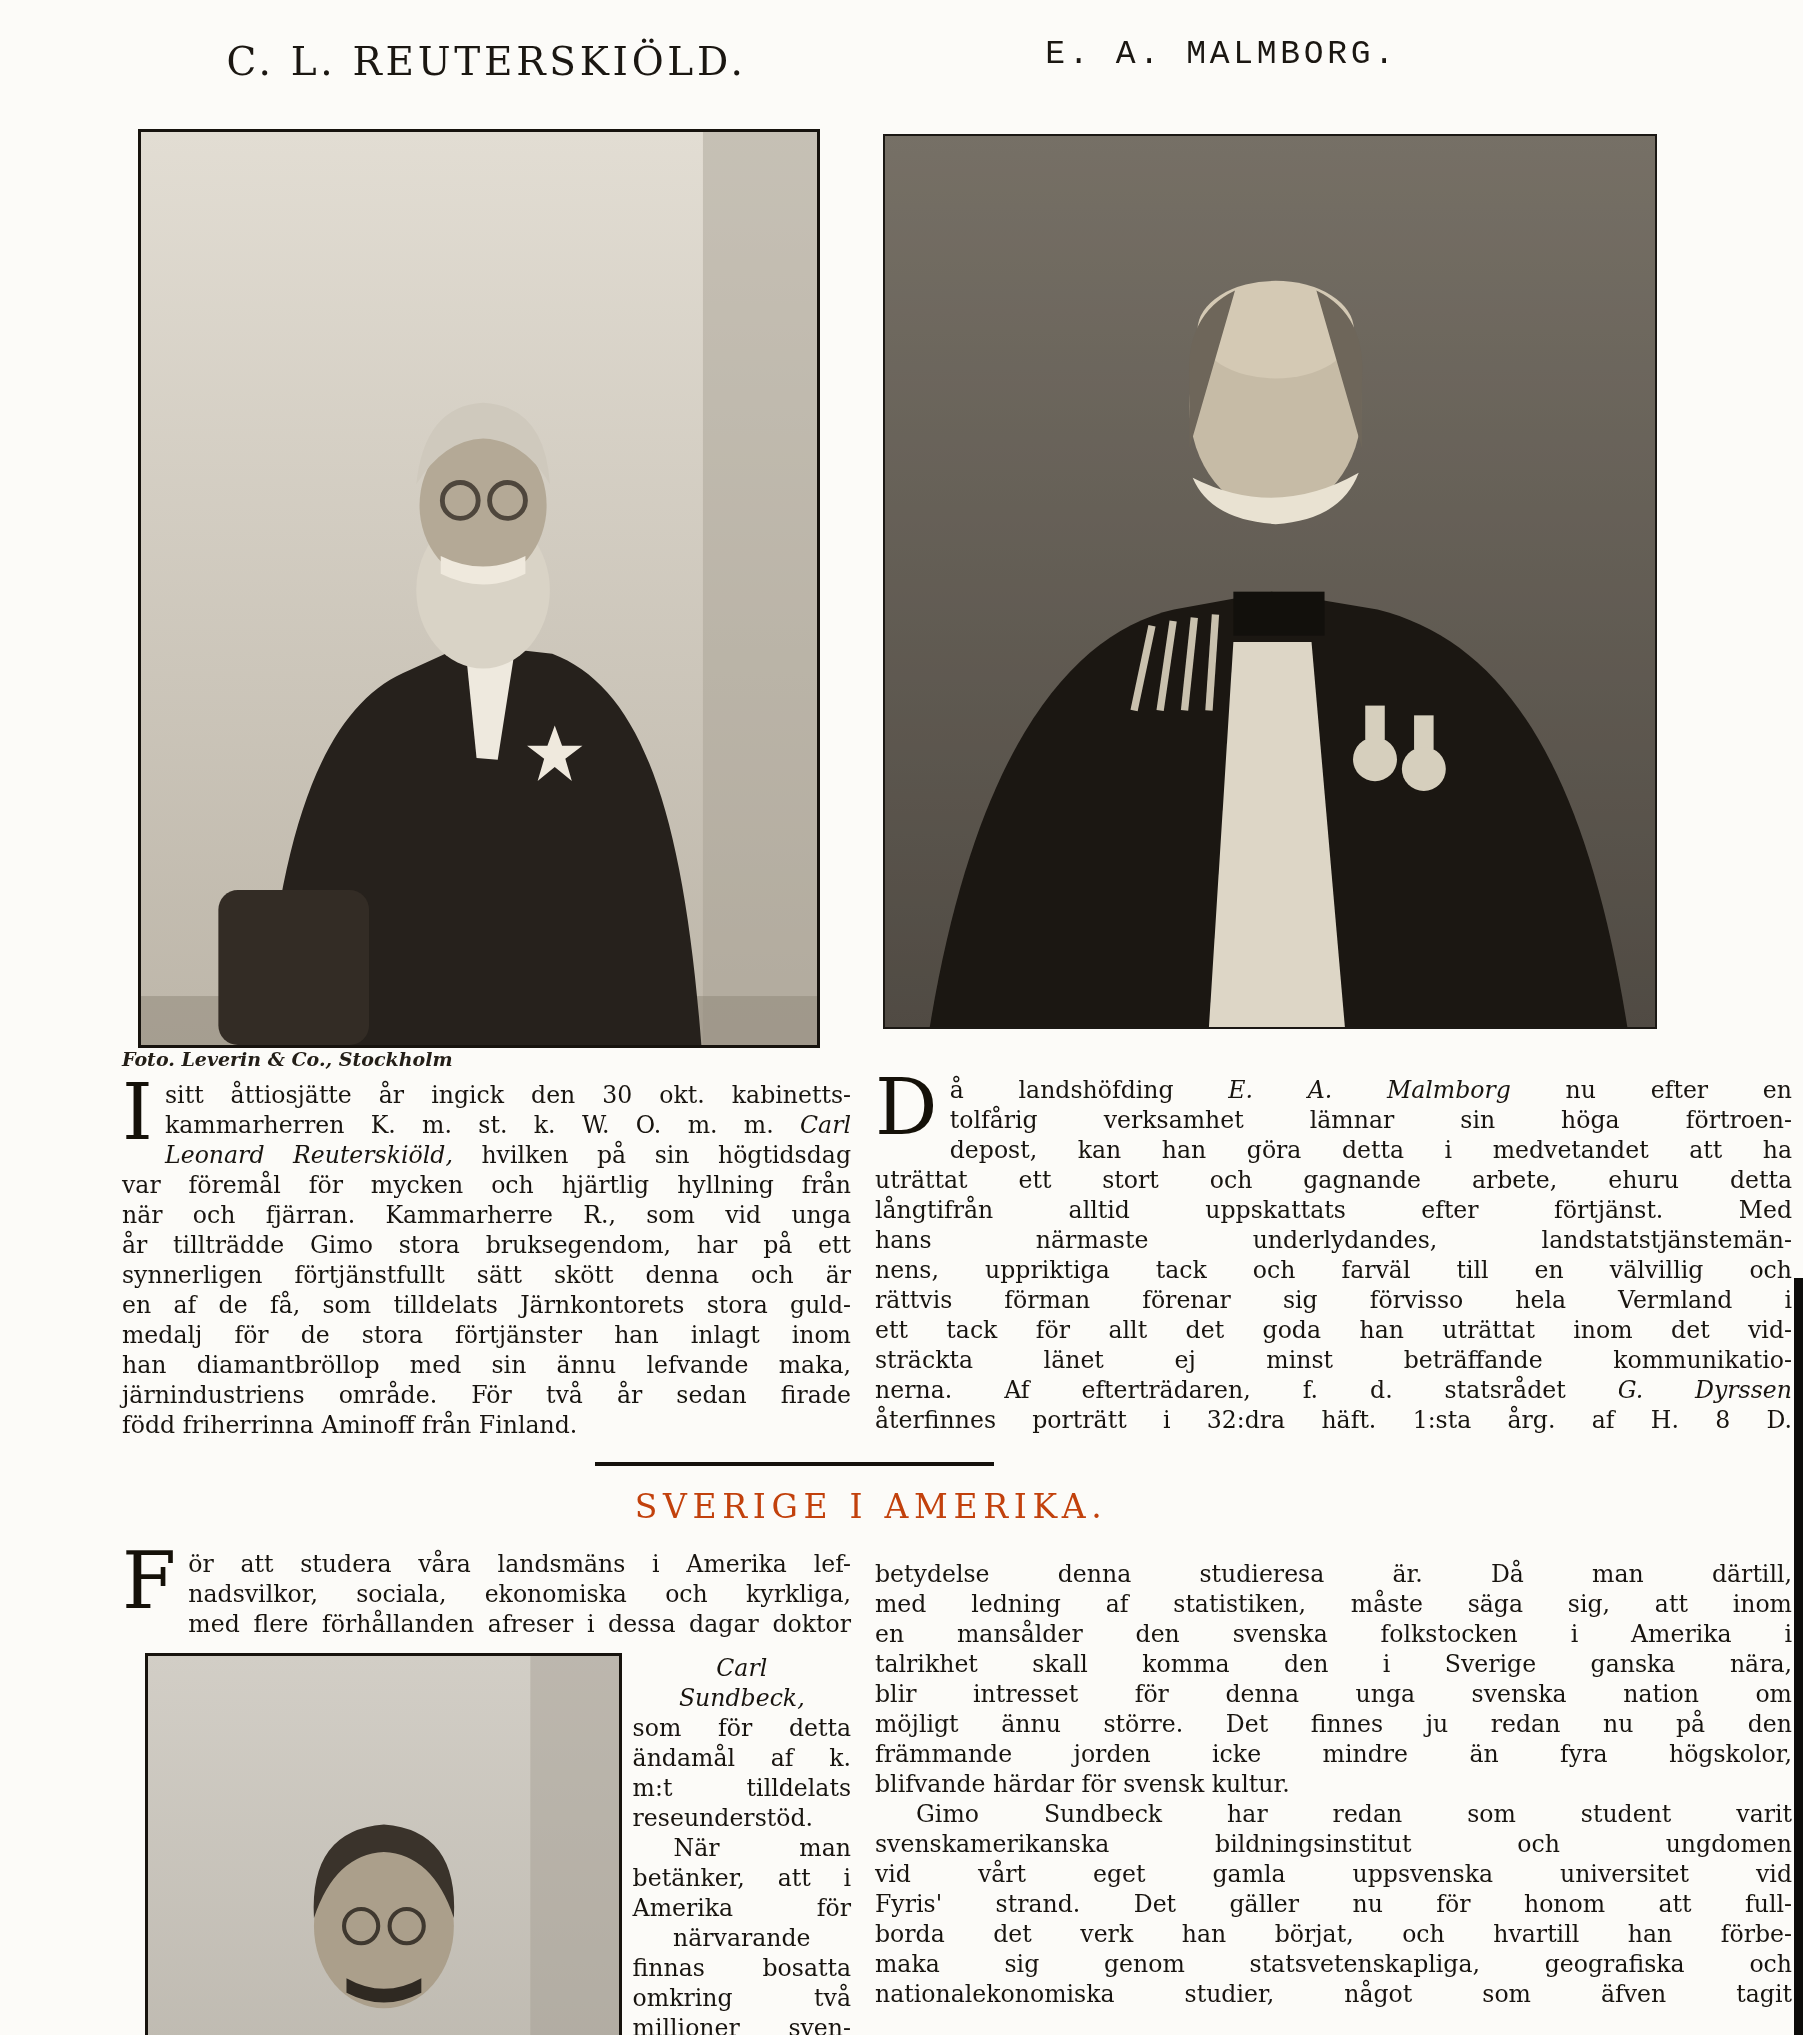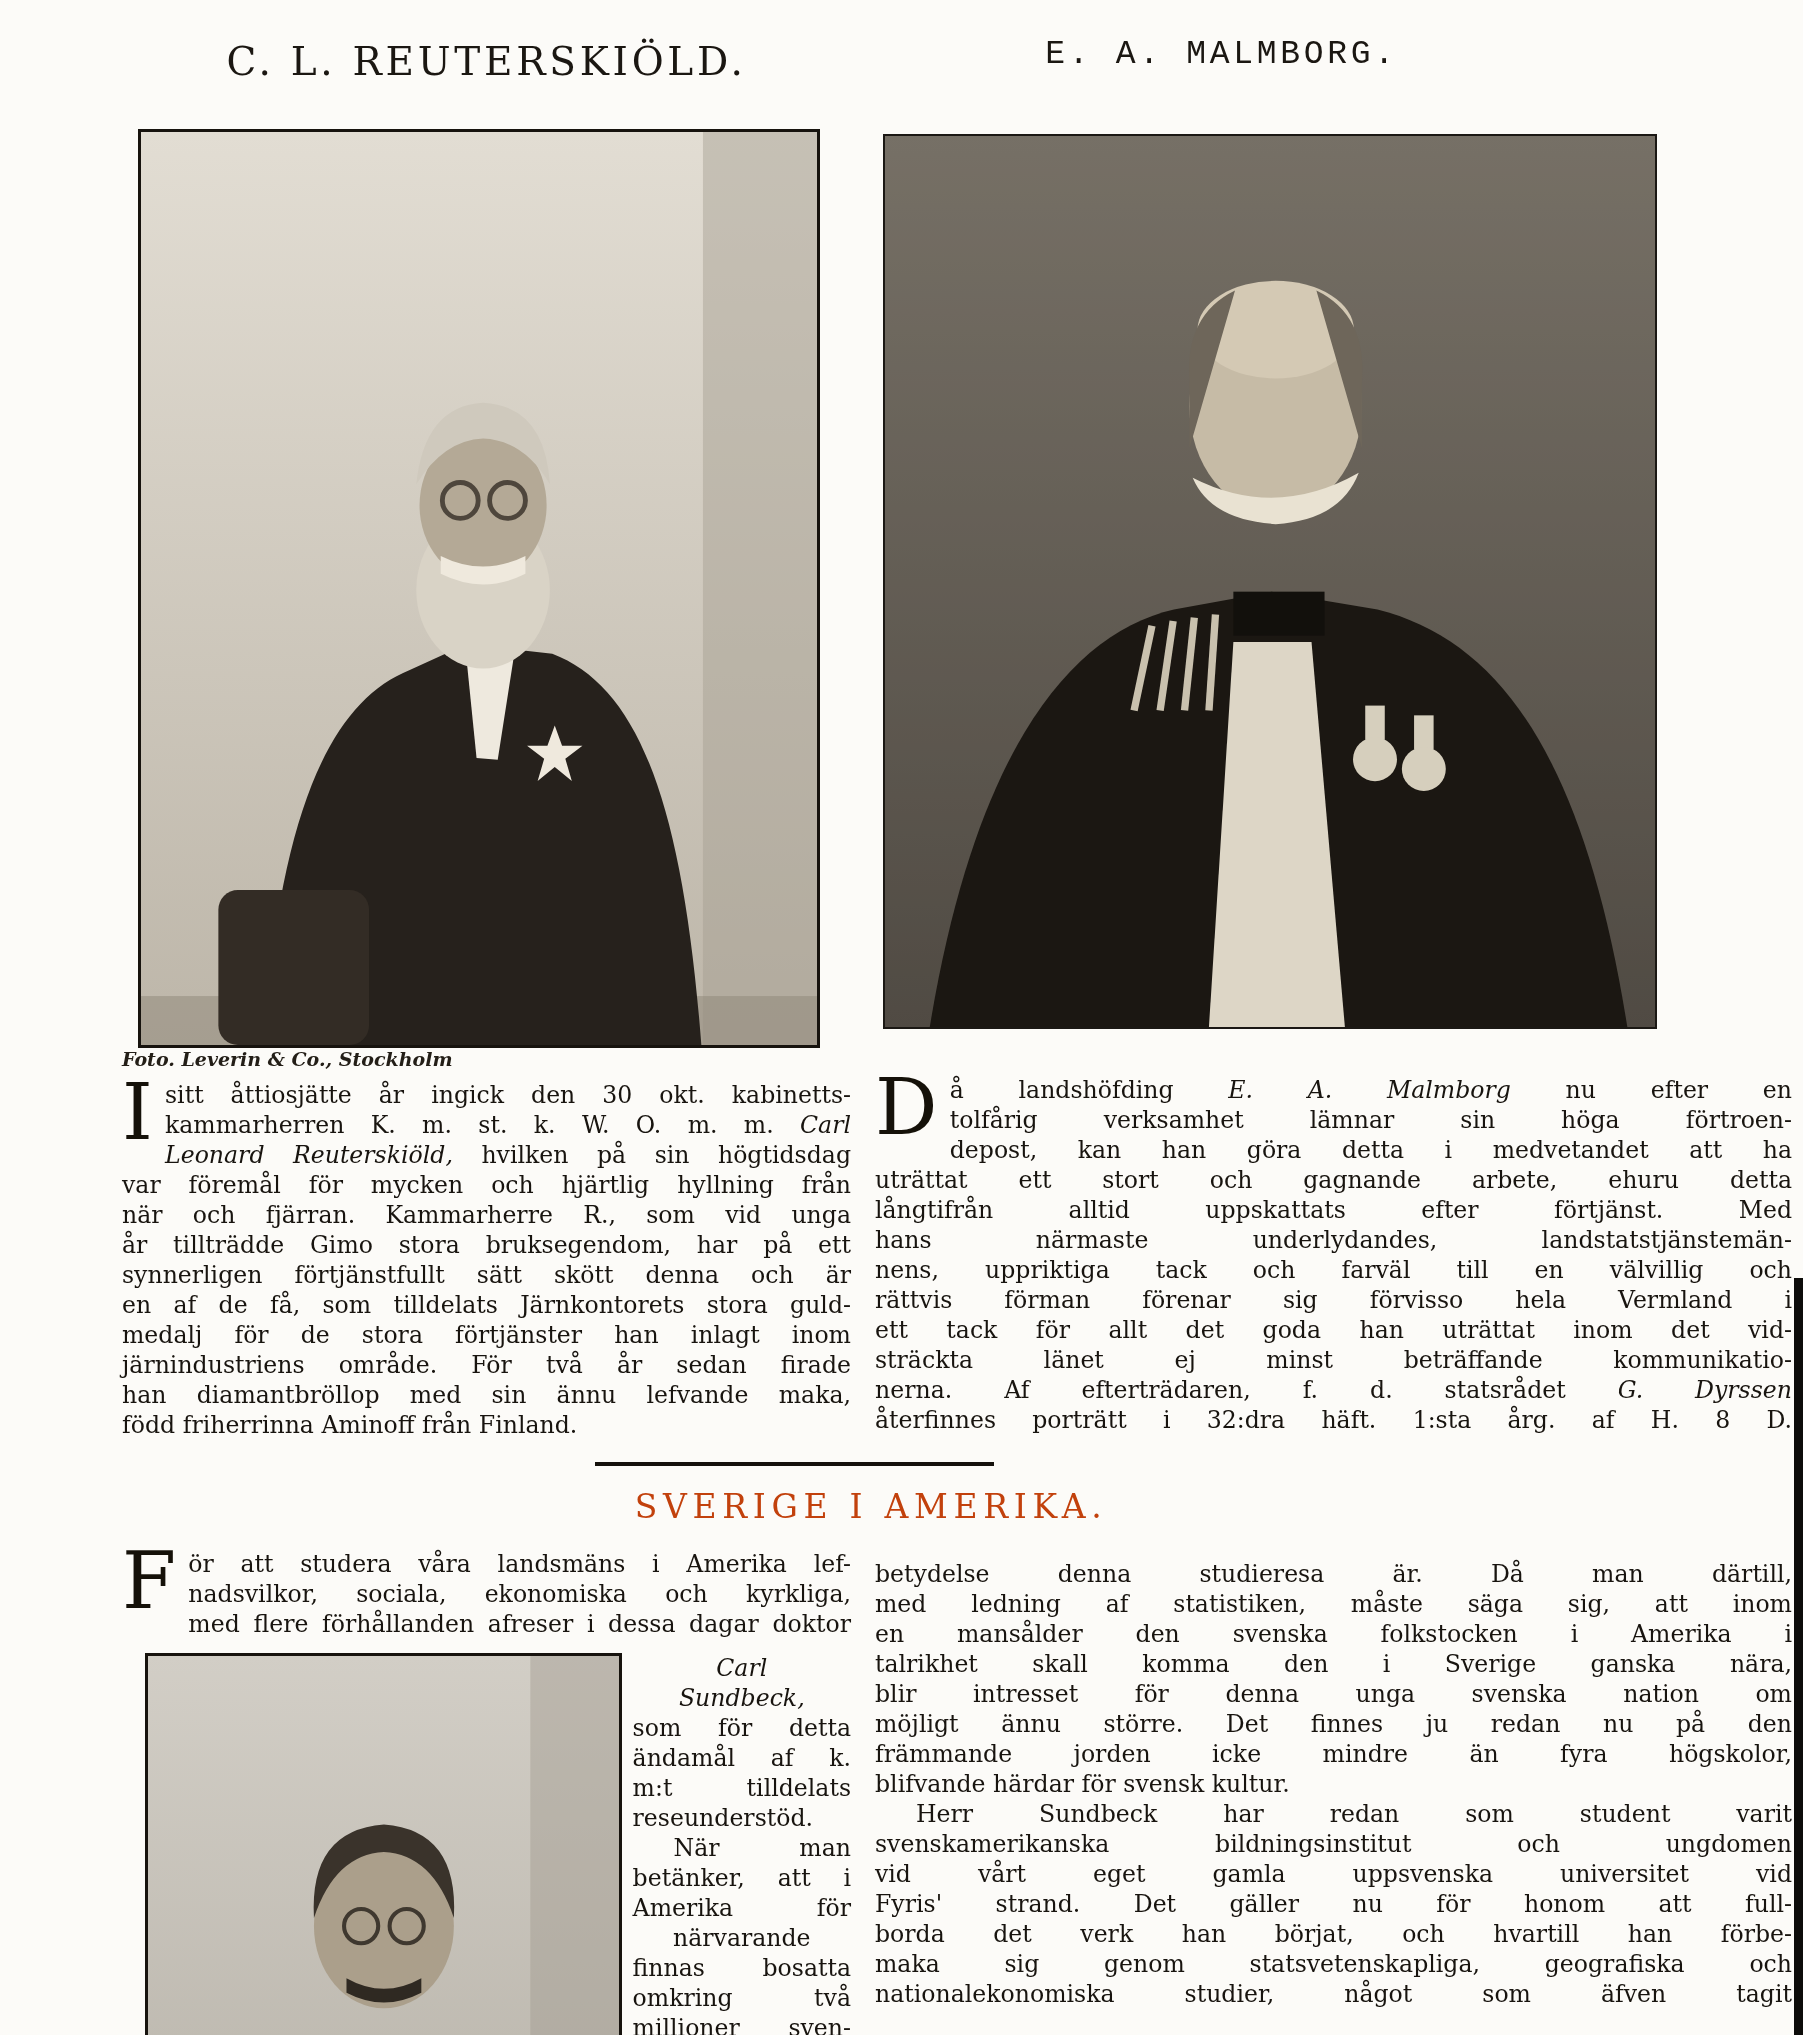--- a/index.html
+++ b/index.html
@@ -145,22 +145,22 @@
     <span class="dropcap">I</span>
   <div class="tline tj">sitt åttiosjätte år ingick den 30 okt. kabinetts-</div>
       <div class="tline tj">kammarherren K. m. st. k. W. O. m. m. <i>Carl</i></div>
       <div class="tline tj"><i>Leonard Reuterskiöld,</i> hvilken på sin högtidsdag</div>
       <div class="tline tj">var föremål för mycken och hjärtlig hyllning från</div>
       <div class="tline tj">när och fjärran. Kammarherre R., som vid unga</div>
       <div class="tline tj">år tillträdde Gimo stora bruksegendom, har på ett</div>
       <div class="tline tj">synnerligen förtjänstfullt sätt skött denna och är</div>
       <div class="tline tj">en af de få, som tilldelats Järnkontorets stora guld-</div>
       <div class="tline tj">medalj för de stora förtjänster han inlagt inom</div>
+      <div class="tline tj">han diamantbröllop med sin ännu lefvande maka,</div>
       <div class="tline tj">järnindustriens område. För två år sedan firade</div>
-      <div class="tline tj">han diamantbröllop med sin ännu lefvande maka,</div>
       <div class="tline tl">född friherrinna Aminoff från Finland.</div>
     </div>
 
   <div class="coltext col-right-article">
     <span class="dropcap">D</span>
   <div class="tline tj">å landshöfding <i>E. A. Malmborg</i> nu efter en</div>
       <div class="tline tj">tolfårig verksamhet lämnar sin höga förtroen-</div>
       <div class="tline tj">depost, kan han göra detta i medvetandet att ha</div>
       <div class="tline tj">uträttat ett stort och gagnande arbete, ehuru detta</div>
       <div class="tline tj">långtifrån alltid uppskattats efter förtjänst. Med</div>
@@ -223,21 +223,21 @@
 
   <div class="coltext bottom-right">
       <div class="tline tj">betydelse denna studieresa är. Då man därtill,</div>
       <div class="tline tj">med ledning af statistiken, måste säga sig, att inom</div>
       <div class="tline tj">en mansålder den svenska folkstocken i Amerika i</div>
       <div class="tline tj">talrikhet skall komma den i Sverige ganska nära,</div>
       <div class="tline tj">blir intresset för denna unga svenska nation om</div>
       <div class="tline tj">möjligt ännu större. Det finnes ju redan nu på den</div>
       <div class="tline tj">främmande jorden icke mindre än fyra högskolor,</div>
       <div class="tline tl">blifvande härdar för svensk kultur.</div>
-      <div class="tline tj ind">Herr Sundbeck har redan som student varit</div>
+      <div class="tline tj ind">Gimo Sundbeck har redan som student varit</div>
       <div class="tline tj">svenskamerikanska bildningsinstitut och ungdomen</div>
       <div class="tline tj">vid vårt eget gamla uppsvenska universitet vid</div>
       <div class="tline tj">Fyris' strand. Det gäller nu för honom att full-</div>
       <div class="tline tj">borda det verk han börjat, och hvartill han förbe-</div>
       <div class="tline tj">maka sig genom statsvetenskapliga, geografiska och</div>
       <div class="tline tj">nationalekonomiska studier, något som äfven tagit</div>
     </div>
 
   <div class="artifact artifact-right"></div>
 

